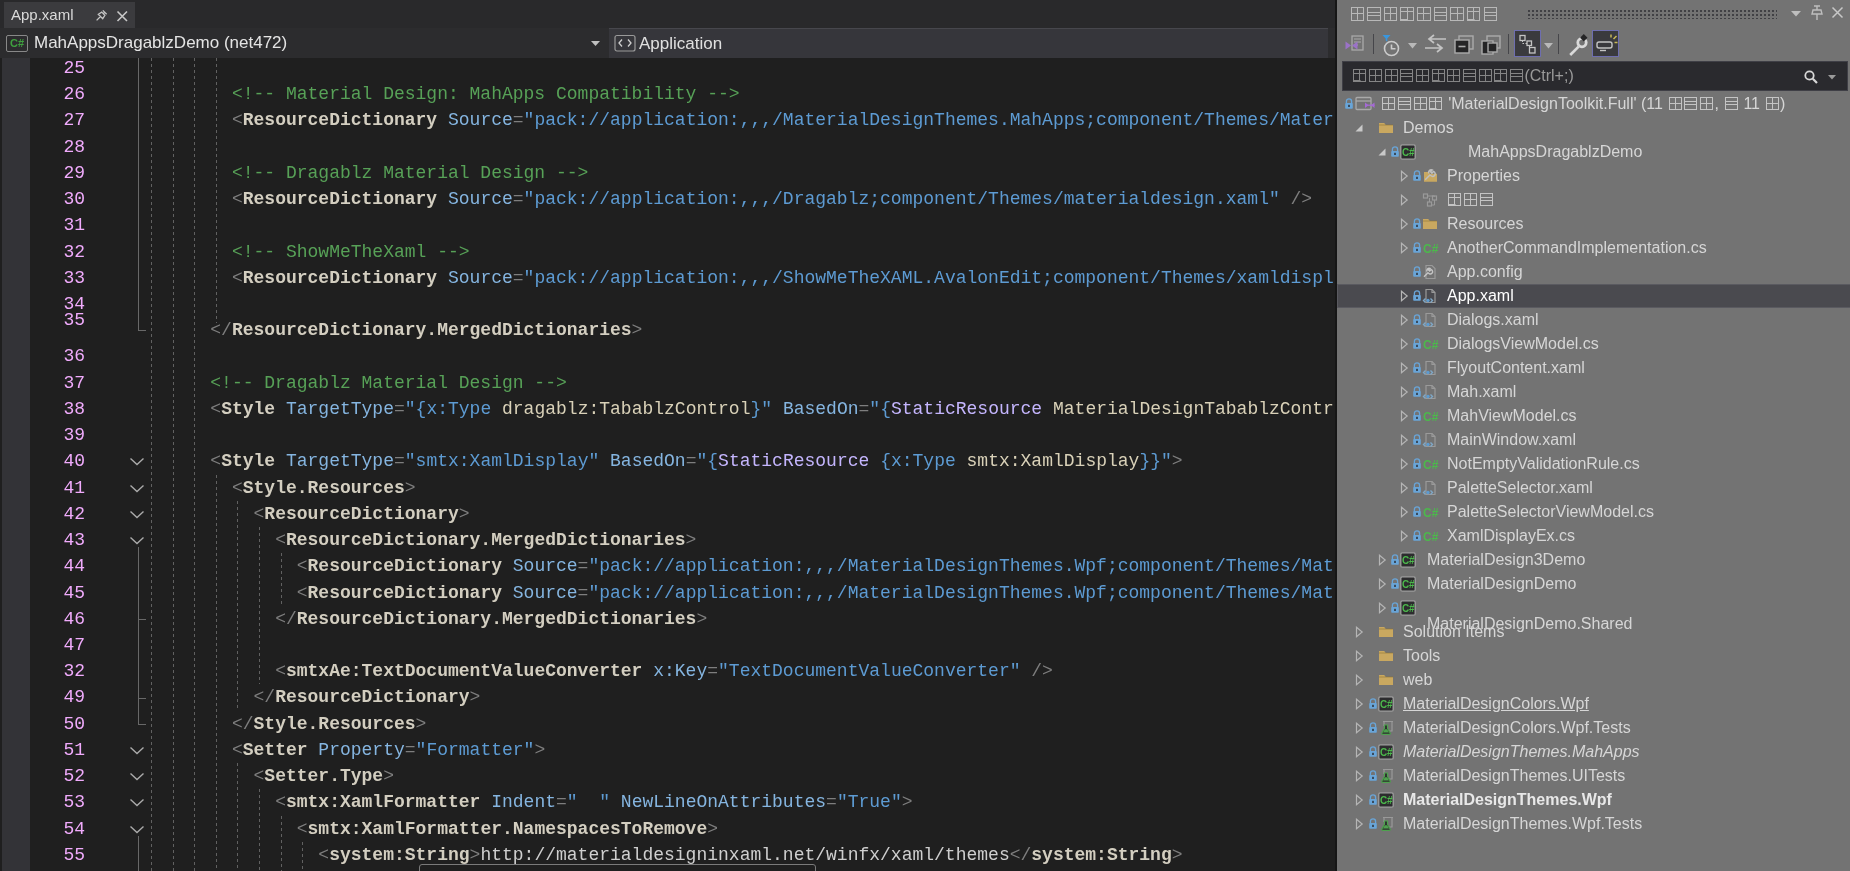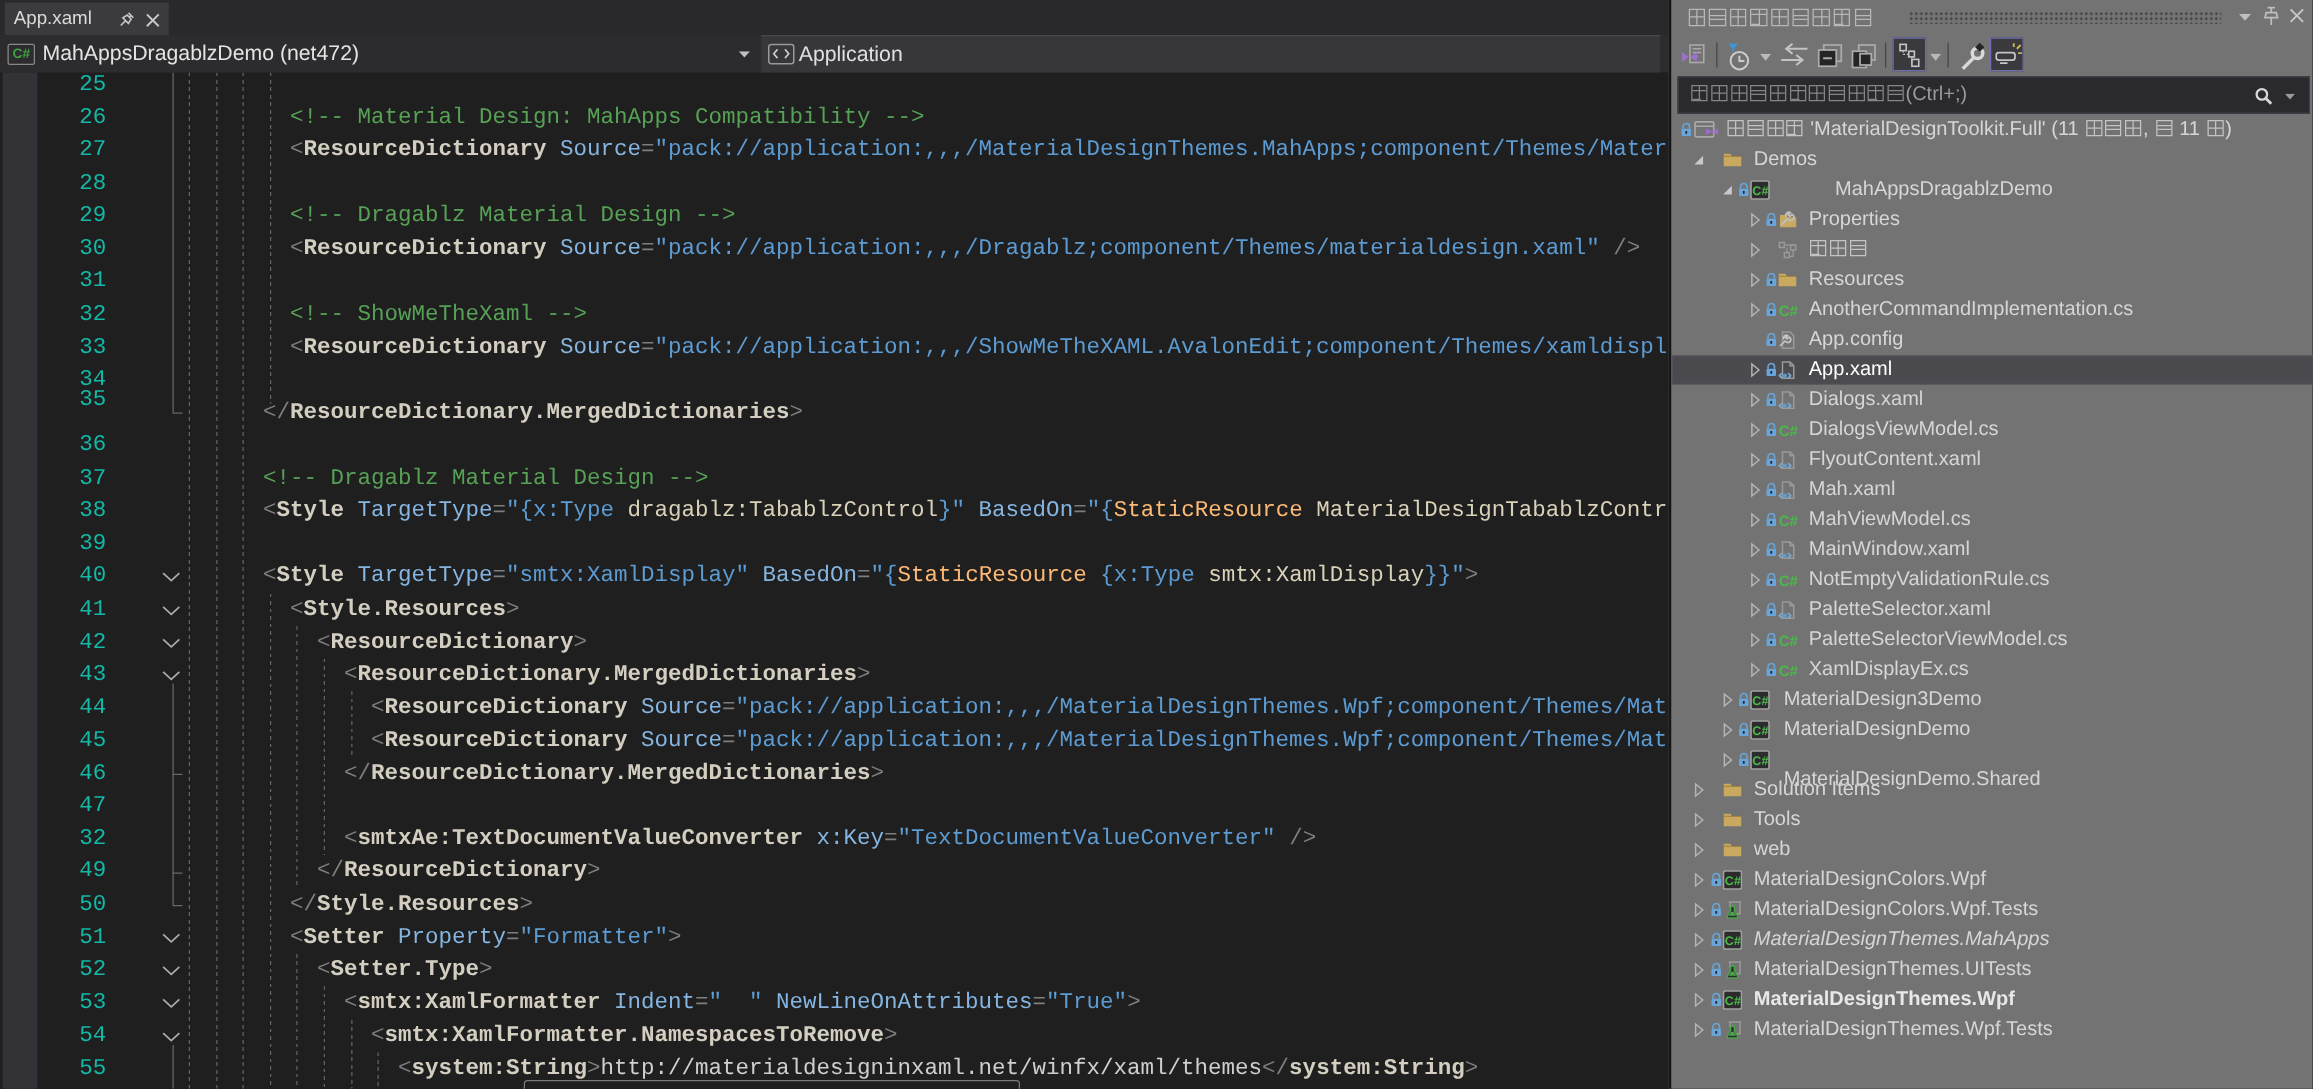--- a/index.html
+++ b/index.html
@@ -5,25 +5,25 @@
 i,u,b{font-style:normal;text-decoration:none;font-weight:normal}
 .tabbar{position:absolute;left:0;top:0;width:1335px;height:28px;background:#29292B}
 .tab{position:absolute;left:4px;top:2px;width:131px;height:26px;background:#3B3B3E;color:#DADADA;font-size:15px;line-height:26px;padding-left:7px}
 .crumbs{position:absolute;left:0;top:28px;width:1335px;height:30px;background:#2C2C2E}
 .csbadge{position:absolute;left:6px;top:7px;width:22px;height:17px;border:1px solid #888;border-radius:2px;color:#3FA13F;font-size:11px;font-weight:bold;text-align:center;line-height:15px}
 .cproj{position:absolute;left:34px;top:0;height:30px;line-height:30px;color:#E4E4E4;font-size:17px}
 .seg2{position:absolute;left:609px;top:0;width:719px;height:30px;background:#36363B;border-top:1px solid #47474D}
 .cap{position:absolute;left:30px;top:0;height:30px;line-height:29px;color:#E0E0E0;font-size:17px}
 .indmargin{position:absolute;left:2px;top:58px;width:28px;height:813px;background:#333337}
 #codeclip{position:absolute;left:0;top:58px;width:1333px;height:813px;overflow:hidden;font-family:"Liberation Mono",monospace;font-size:18px}
-.ln{position:absolute;left:0;width:85px;text-align:right;color:#14b8a6;height:26.23px;line-height:26.23px}
+.ln{position:absolute;left:0;width:85px;text-align:right;color:#f0abfc;height:26.23px;line-height:26.23px}
 .cd{position:absolute;left:145.5px;white-space:pre;height:26.23px;line-height:26.23px;color:#C8C8C8}
 .cd i.d{color:#7E7E7E} .cd i.e{color:#D3CEC0;font-weight:bold}
 .cd i.a{color:#85B5E0} .cd i.v{color:#5D9BD3}
-.cd i.m{color:#D9D1B8} .cd i.s{color:#fdba74}
+.cd i.m{color:#D9D1B8} .cd i.s{color:#c4b5fd}
 .cd i.g{color:#57A157} .cd i.t{color:#CFCFCF}
 .gd{position:absolute;width:1px;background-image:repeating-linear-gradient(180deg,#616161 0,#616161 3px,transparent 3px,transparent 6px)}
 .ch{position:absolute;left:129px}
 .fv{position:absolute;left:138px;width:1px;background:#686868}
 .ft{position:absolute;left:138px;width:8px;height:1px;background:#686868}
 .peek{position:absolute;left:419px;top:806px;width:397px;height:12px;border:1px solid #7A7A7A;border-radius:3px}
 .side{position:absolute;left:1335px;top:0;width:515px;height:871px;background:#737373;border-left:2px solid #161616}
 .stitle{position:absolute;left:0;top:0;width:513px;height:27px}
 .sttxt{position:absolute;left:12px;top:5px;color:#C8C8C8;font-size:17px}
 .tdots{position:absolute;left:190px;top:9px;width:250px;height:10px;background-image:radial-gradient(#404044 0.9px,transparent 1.1px);background-size:4px 4px}
@@ -612,21 +612,21 @@
           </svg></span>
         <span class="ti" style="left:28px"><svg class="tic" width="16" height="16" viewBox="0 0 16 16">
             <path d="M5.4 7 V5.4 a2.6 2.6 0 0 1 5.2 0 V7" fill="none" stroke="#69A5D8" stroke-width="1.3"></path>
             <rect x="4.2" y="7" width="7.6" height="5.8" rx="0.8" fill="#69A5D8"></rect>
             <rect x="7.3" y="8.8" width="1.4" height="2.2" fill="#26262A"></rect>
           </svg></span>
         <span class="ti" style="left:41px"><svg class="tic" width="16" height="16" viewBox="0 0 16 16">
             <rect x="0.8" y="0.8" width="14.4" height="14.4" rx="1.5" fill="#2C2C2E" stroke="#A0A0A0" stroke-width="1.3"></rect>
             <text x="1.9" y="12" font-family="Liberation Sans" font-size="10" font-weight="bold" fill="#4CB84C">C#</text>
           </svg></span>
-        <span class="tt" style="left:66px;">MaterialDesignColors.Wpf</span>
+        <span class="tt" style="left:66px;text-decoration:underline;">MaterialDesignColors.Wpf</span>
       </div>
       <div class="trow" style="top:621px">
         <span class="ti" style="left:14px"><svg class="tic" width="16" height="16" viewBox="0 0 16 16">
             <path d="M5.5 3.2 L11.2 8 L5.5 12.8 Z" fill="none" stroke="#B5B5B5" stroke-width="1.2"></path>
           </svg></span>
         <span class="ti" style="left:28px"><svg class="tic" width="16" height="16" viewBox="0 0 16 16">
             <path d="M5.4 7 V5.4 a2.6 2.6 0 0 1 5.2 0 V7" fill="none" stroke="#69A5D8" stroke-width="1.3"></path>
             <rect x="4.2" y="7" width="7.6" height="5.8" rx="0.8" fill="#69A5D8"></rect>
             <rect x="7.3" y="8.8" width="1.4" height="2.2" fill="#26262A"></rect>
           </svg></span>

